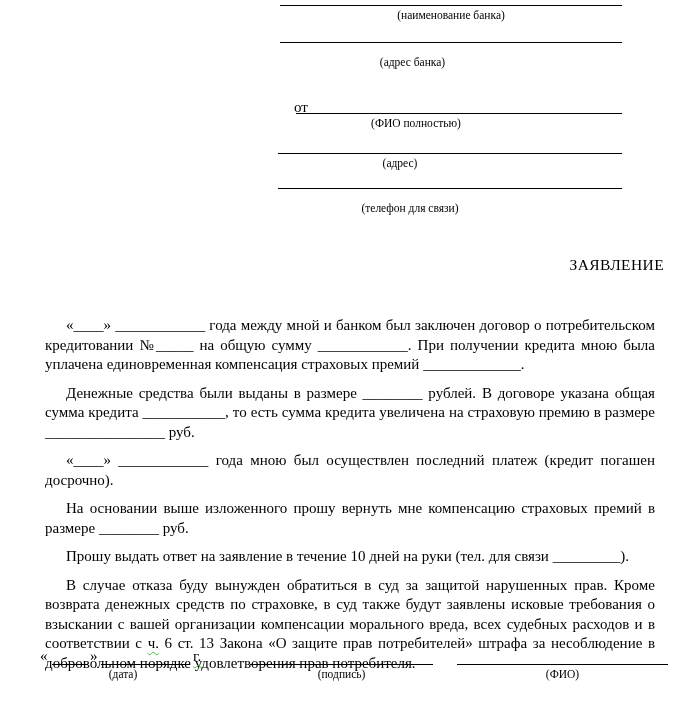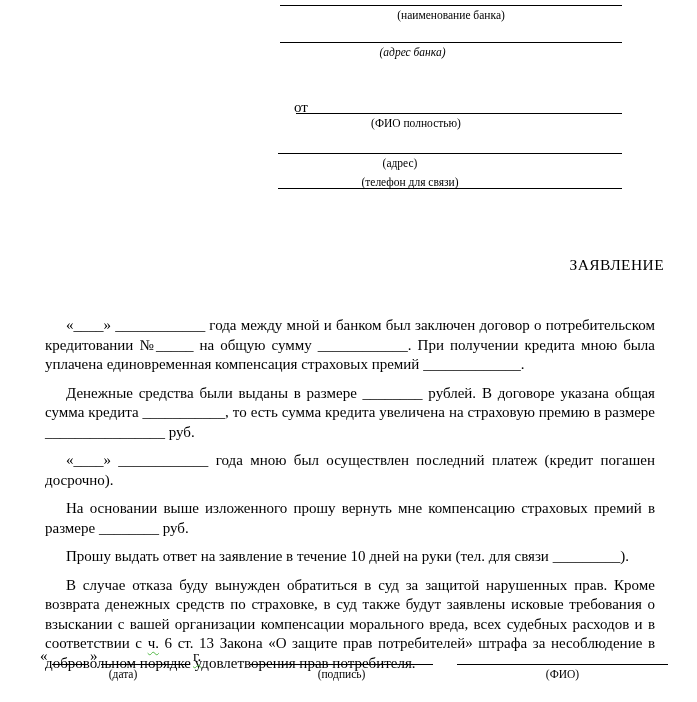--- a/index.html
+++ b/index.html
@@ -34,27 +34,27 @@
     position: absolute;
     left: 278px;
     top: 99px;
     font-size: 15px;
     line-height: 16px;
     margin-left: 16px;
   }
   .l1 { left: 280px; top: 5px;   width: 342px; }
   .c1 { left: 280px; top: 9px;   width: 342px; }
   .l2 { left: 280px; top: 42px;  width: 342px; }
-  .c2 { left: 280px; top: 46px;  width: 265px; font-style: italic; }
+  .c2 { left: 280px; top: 56px;  width: 265px; }
   .l3 { left: 296px; top: 113px; width: 326px; }
   .c3 { left: 296px; top: 117px; width: 240px; }
   .l4 { left: 278px; top: 153px; width: 344px; }
   .c4 { left: 278px; top: 157px; width: 244px; text-align: center; }
   .l5 { left: 278px; top: 188px; width: 344px; }
-  .c5 { left: 278px; top: 176px; width: 264px; }
+  .c5 { left: 278px; top: 202px; width: 264px; }
 
   
   .doc-title {
     position: absolute;
     left: 36px;
     top: 256px;
     width: 628px;
     text-align: right;
     font-size: 15.5px;
     letter-spacing: 0.4px;

